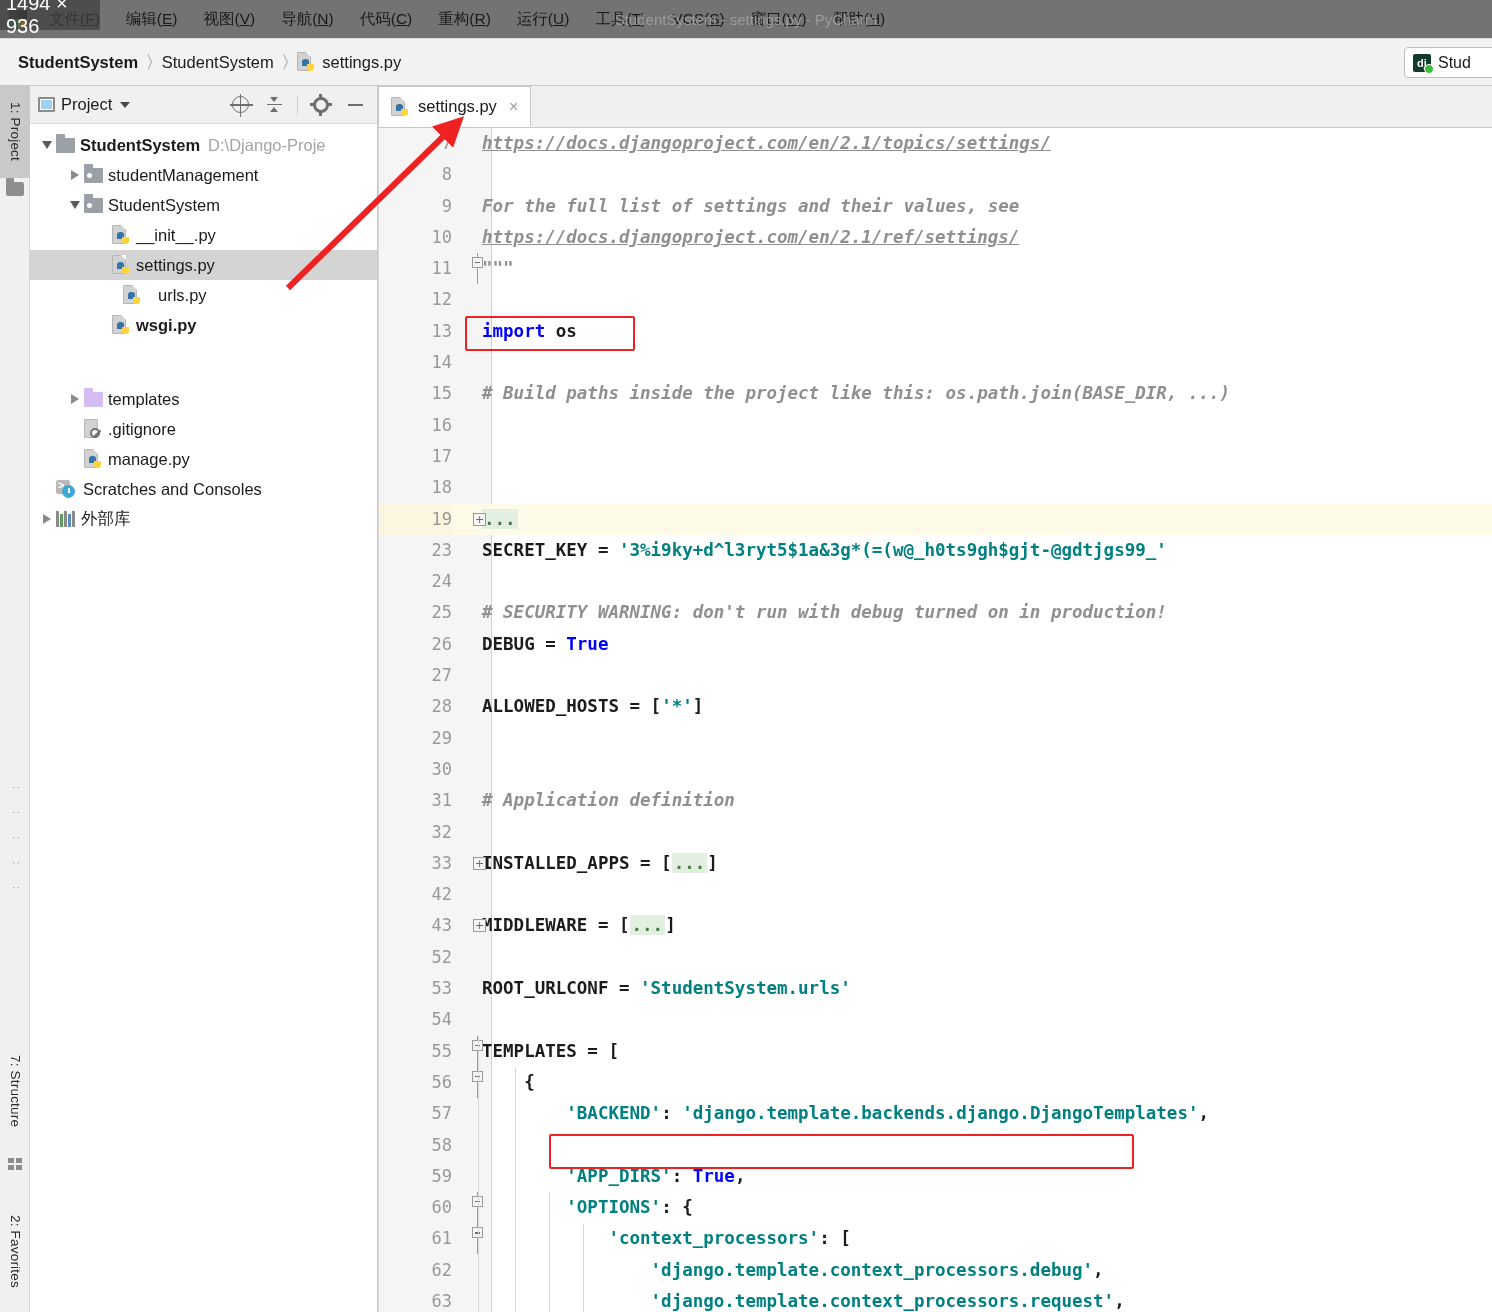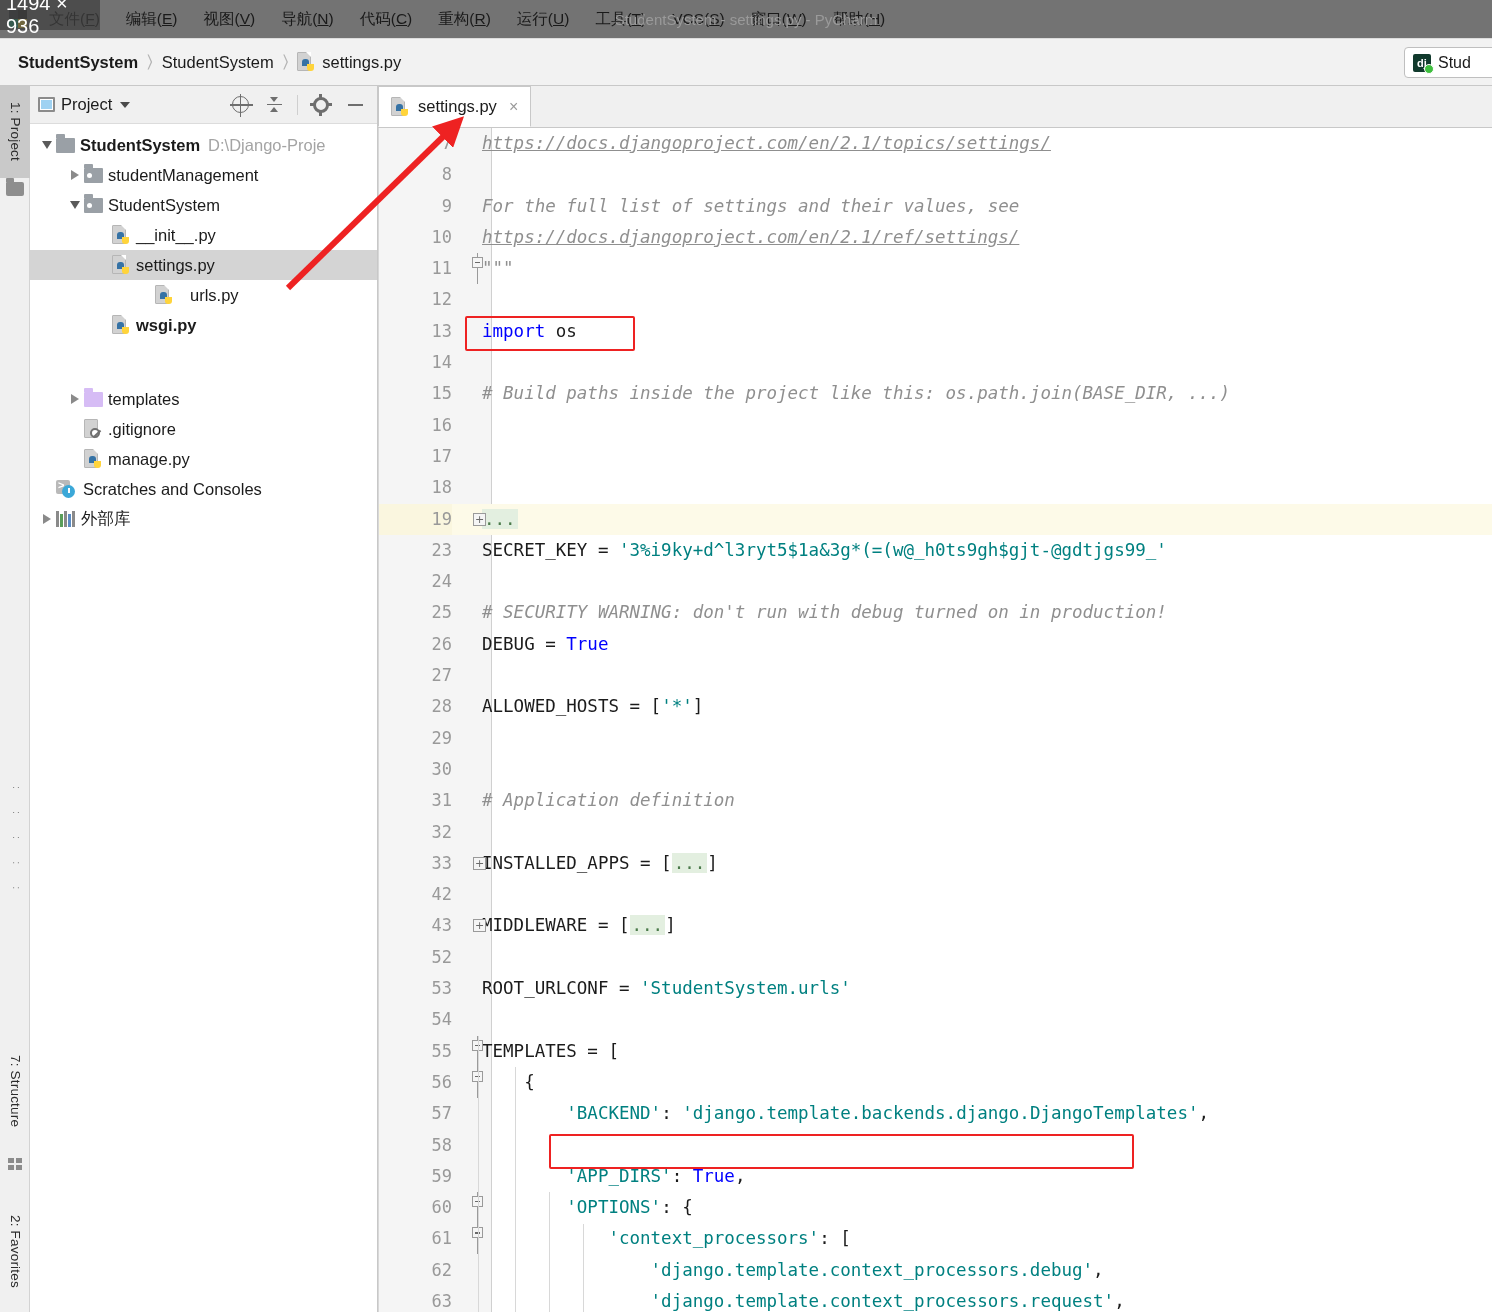--- a/index.html
+++ b/index.html
@@ -234,21 +234,21 @@
   .codelines{ position:absolute; left:0; top:0; right:0; }
   .cl-row{
     position:relative; height:31.3px; line-height:31.3px; white-space:pre;
   }
   .cl-row.hl{ background:#fdfae8; }
   .cl-row.hl .ln{ background:#faf6df; }
   .ln{
     position:absolute; left:0; top:0; width:74px; text-align:right;
     color:#999999; font-size:17px;
   }
-  .code{ position:absolute; left:104px; top:0; }
+  .code{ position:absolute; left:104px; top:0;font-weight:bold; }
 
   .tok-com{ color:#8f8f8f; font-style:italic; }
   .tok-link{ color:#8f8f8f; font-style:italic; text-decoration:underline; }
   .tok-kw{ color:#0000ff; }
   .tok-str{ color:#008080; }
   .tok-txt{ color:#1b1b1b; }
   .fold-ph{ background:#e3efe0; color:#4a7a4a; padding:0 2px; }
 
   .fbox{
     position:absolute; left:-10px; width:13px;height:13px;
@@ -418,21 +418,21 @@
         <span class="tw"></span>
         <span class="ic-py">
           <span class="pg"></span>
           <span class="sn">
             <b class="blue"></b>
             <b class="yel"></b>
           </span>
         </span>
         <span class="tname">settings.py</span>
       </div>
-      <div class="trow" style="padding-left: 96px; gap: 11px;">
+      <div class="trow" style="padding-left: 64px; gap: 11px;">
         <span class="tw"></span>
         <span class="ic-py">
           <span class="pg"></span>
           <span class="sn">
             <b class="blue"></b>
             <b class="yel"></b>
           </span>
         </span>
         <span class="tname">urls.py</span>
       </div>

